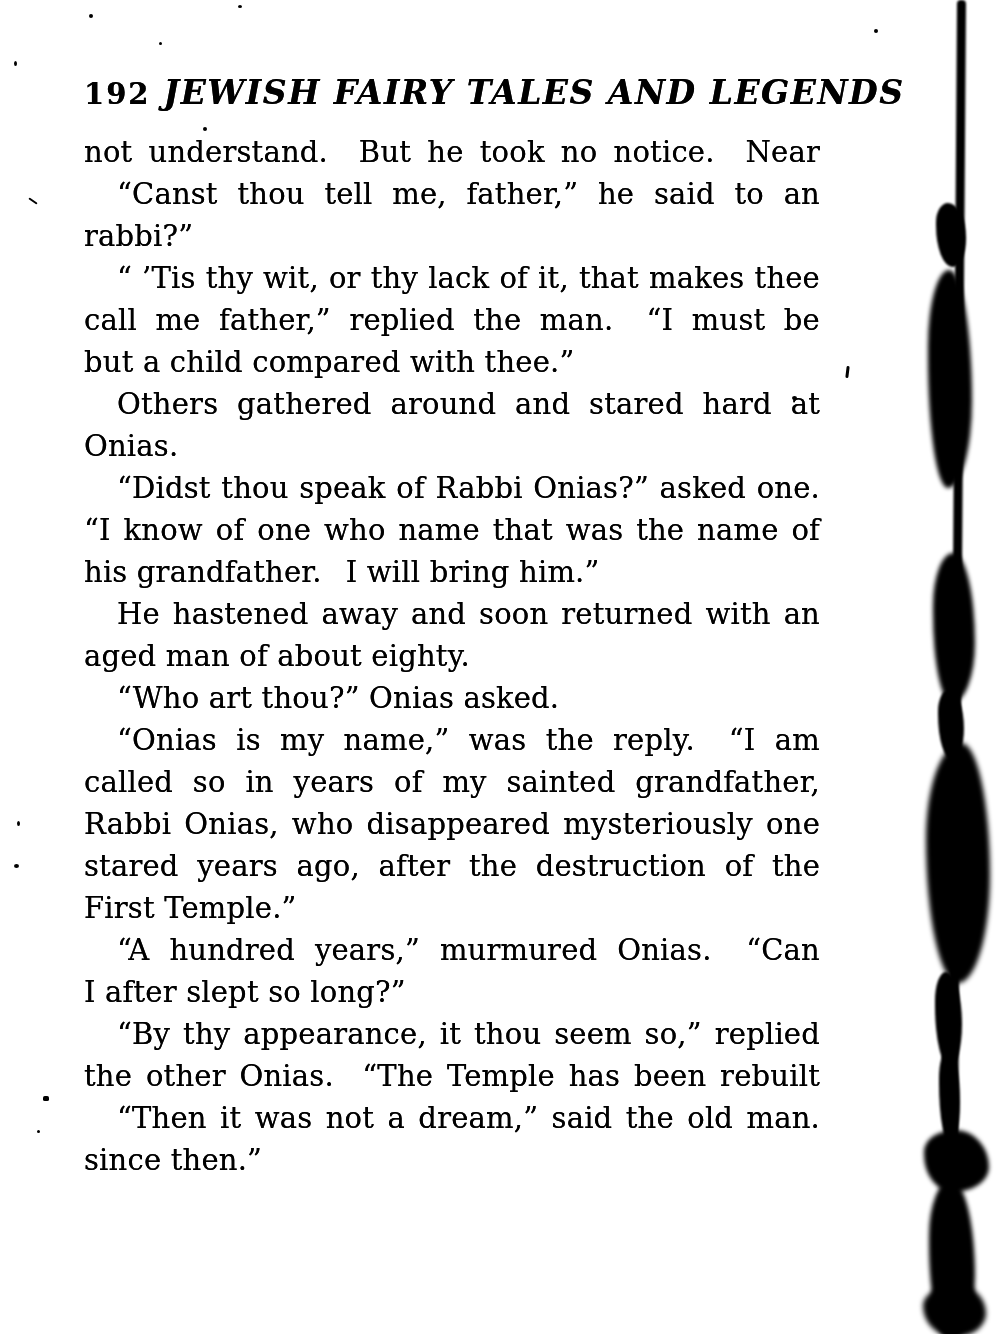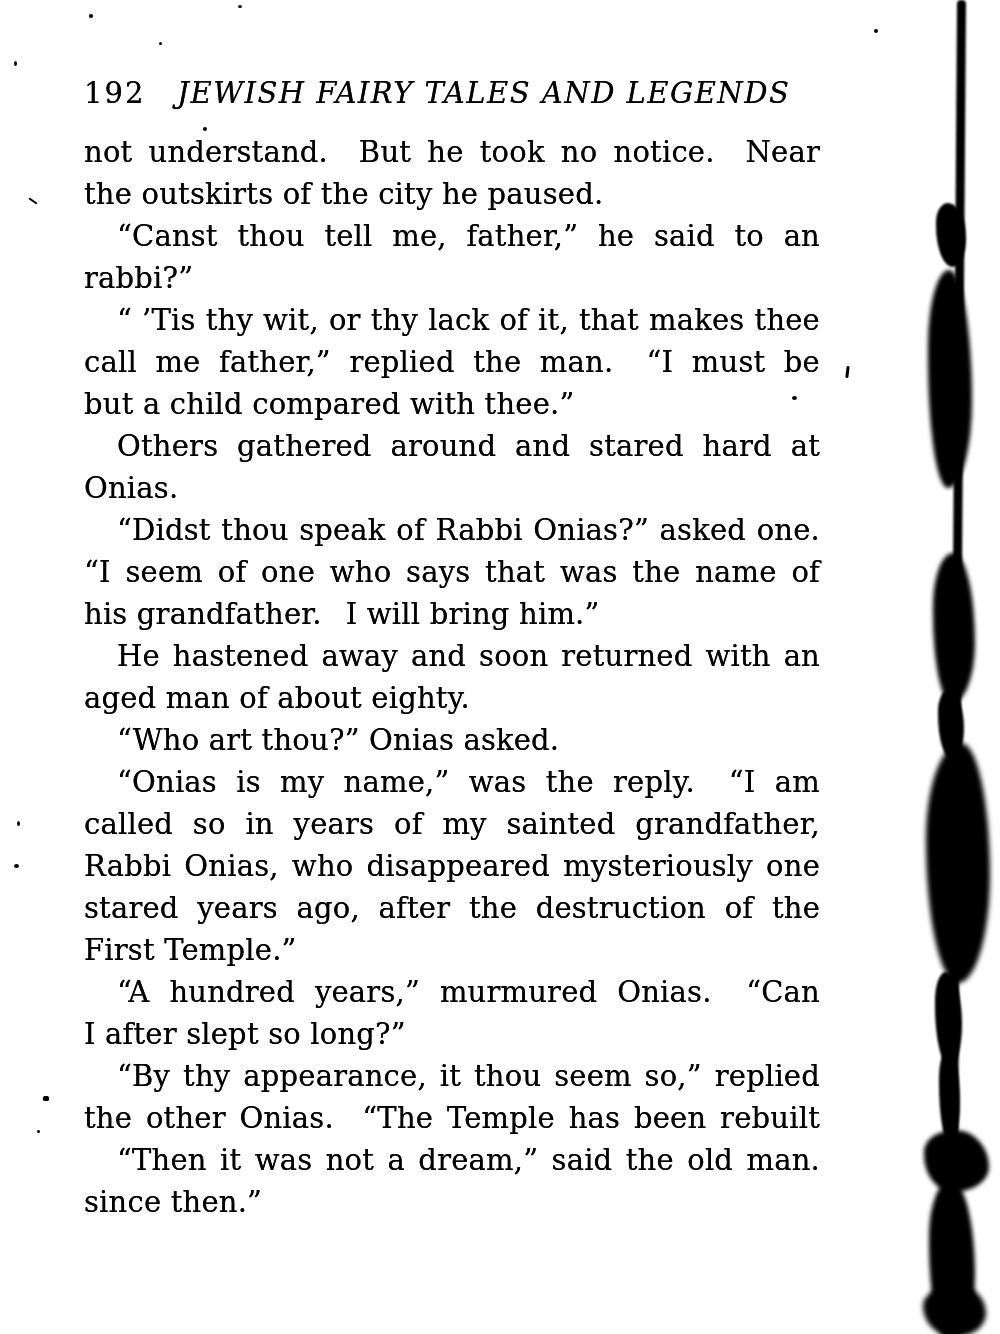--- a/index.html
+++ b/index.html
@@ -18,27 +18,27 @@
   
   .header {
     position: absolute;
     left: 84px; top: 72px; width: 740px;
     white-space: nowrap;
     line-height: 42px;
     text-shadow: 0 0 0.6px rgba(0,0,0,0.85);
   }
   .pagenum {
     font-size: 29px;
-    font-weight: normal;
+    font-weight: bold;
     letter-spacing: 2px;
-    margin-right: 32px;
+    margin-right: 13px;
   }
   .booktitle {
-    font-size: 29px;
-    font-weight: normal;
+    font-size: 33px;
+    font-weight: bold;
     font-style: italic;
     letter-spacing: 1.5px;
   }
   
   .bodytext {
     position: absolute;
     left: 84px; top: 131px; width: 736px;
     font-size: 29px;
     line-height: 42px;
     letter-spacing: 0.2px;
@@ -67,30 +67,29 @@
 <body>
 
 <div class="page">
 
   <div class="header">
     <span class="pagenum">192</span><span class="booktitle">JEWISH FAIRY TALES AND LEGENDS</span>
   </div>
 
   <div class="bodytext">
     <div class="line j">not understand.  But he took no notice.  Near</div>
-    <div class="line">the outskirts of the city he paused.</div>
     <div class="line j ind">“Canst thou tell me, father,” he said to an</div>
     <div class="line">rabbi?”</div>
     <div class="line j ind">“ ’Tis thy wit, or thy lack of it, that makes thee</div>
     <div class="line j">call me father,” replied the man.  “I must be</div>
     <div class="line">but a child compared with thee.”</div>
     <div class="line j ind">Others gathered around and stared hard at</div>
     <div class="line">Onias.</div>
     <div class="line j ind">“Didst thou speak of Rabbi Onias?” asked one.</div>
-    <div class="line j">“I seem of one who says that was the name of</div>
+    <div class="line j">“I know of one who name that was the name of</div>
     <div class="line">his grandfather.  I will bring him.”</div>
     <div class="line j ind">He hastened away and soon returned with an</div>
     <div class="line">aged man of about eighty.</div>
     <div class="line ind">“Who art thou?” Onias asked.</div>
     <div class="line j ind">“Onias is my name,” was the reply.  “I am</div>
     <div class="line j">called so in years of my sainted grandfather,</div>
     <div class="line j">Rabbi Onias, who disappeared mysteriously one</div>
     <div class="line j">stared years ago, after the destruction of the</div>
     <div class="line">First Temple.”</div>
     <div class="line j ind">“A hundred years,” murmured Onias.  “Can</div>

